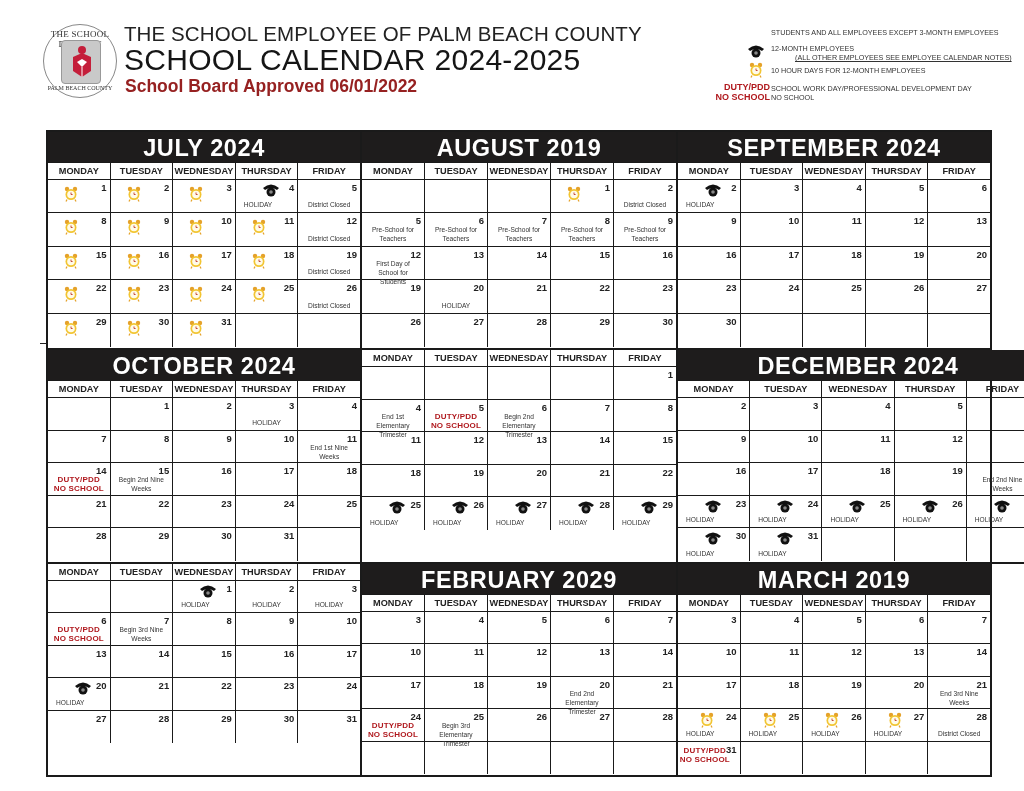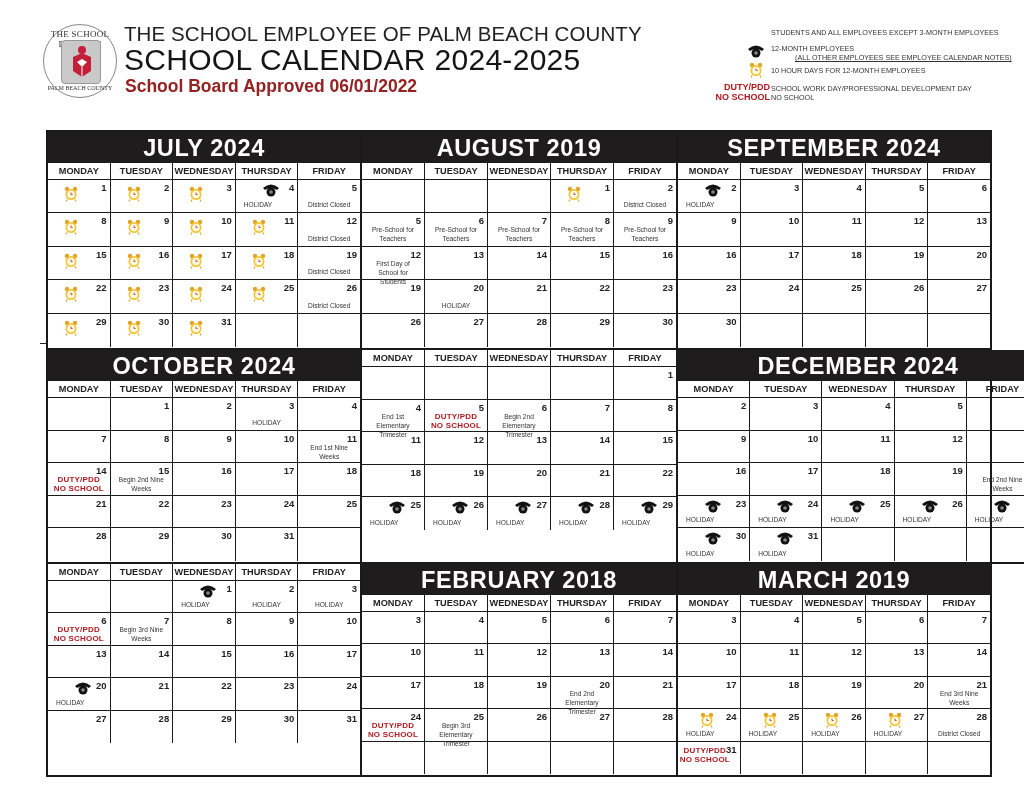--- a/index.html
+++ b/index.html
@@ -1038,21 +1038,21 @@
           <div class="day">
             <span class="num">30</span>
           </div>
           <div class="day">
             <span class="num">31</span>
           </div>
         </div>
       </div>
   </div>
     <div class="month" style="left: 314px; top: 432px; width: 316px; height: 211px;">
-    <div class="month-header">FEBRUARY 2018</div>
+    <div class="month-header">FEBRUARY 2029</div>
     <div class="dow-row">
         <div class="dow">MONDAY</div>
         <div class="dow">TUESDAY</div>
         <div class="dow">WEDNESDAY</div>
         <div class="dow">THURSDAY</div>
         <div class="dow">FRIDAY</div>
       </div>
     <div class="weeks">
         <div class="week" style="height: 32.4px;">
           <div class="day">

